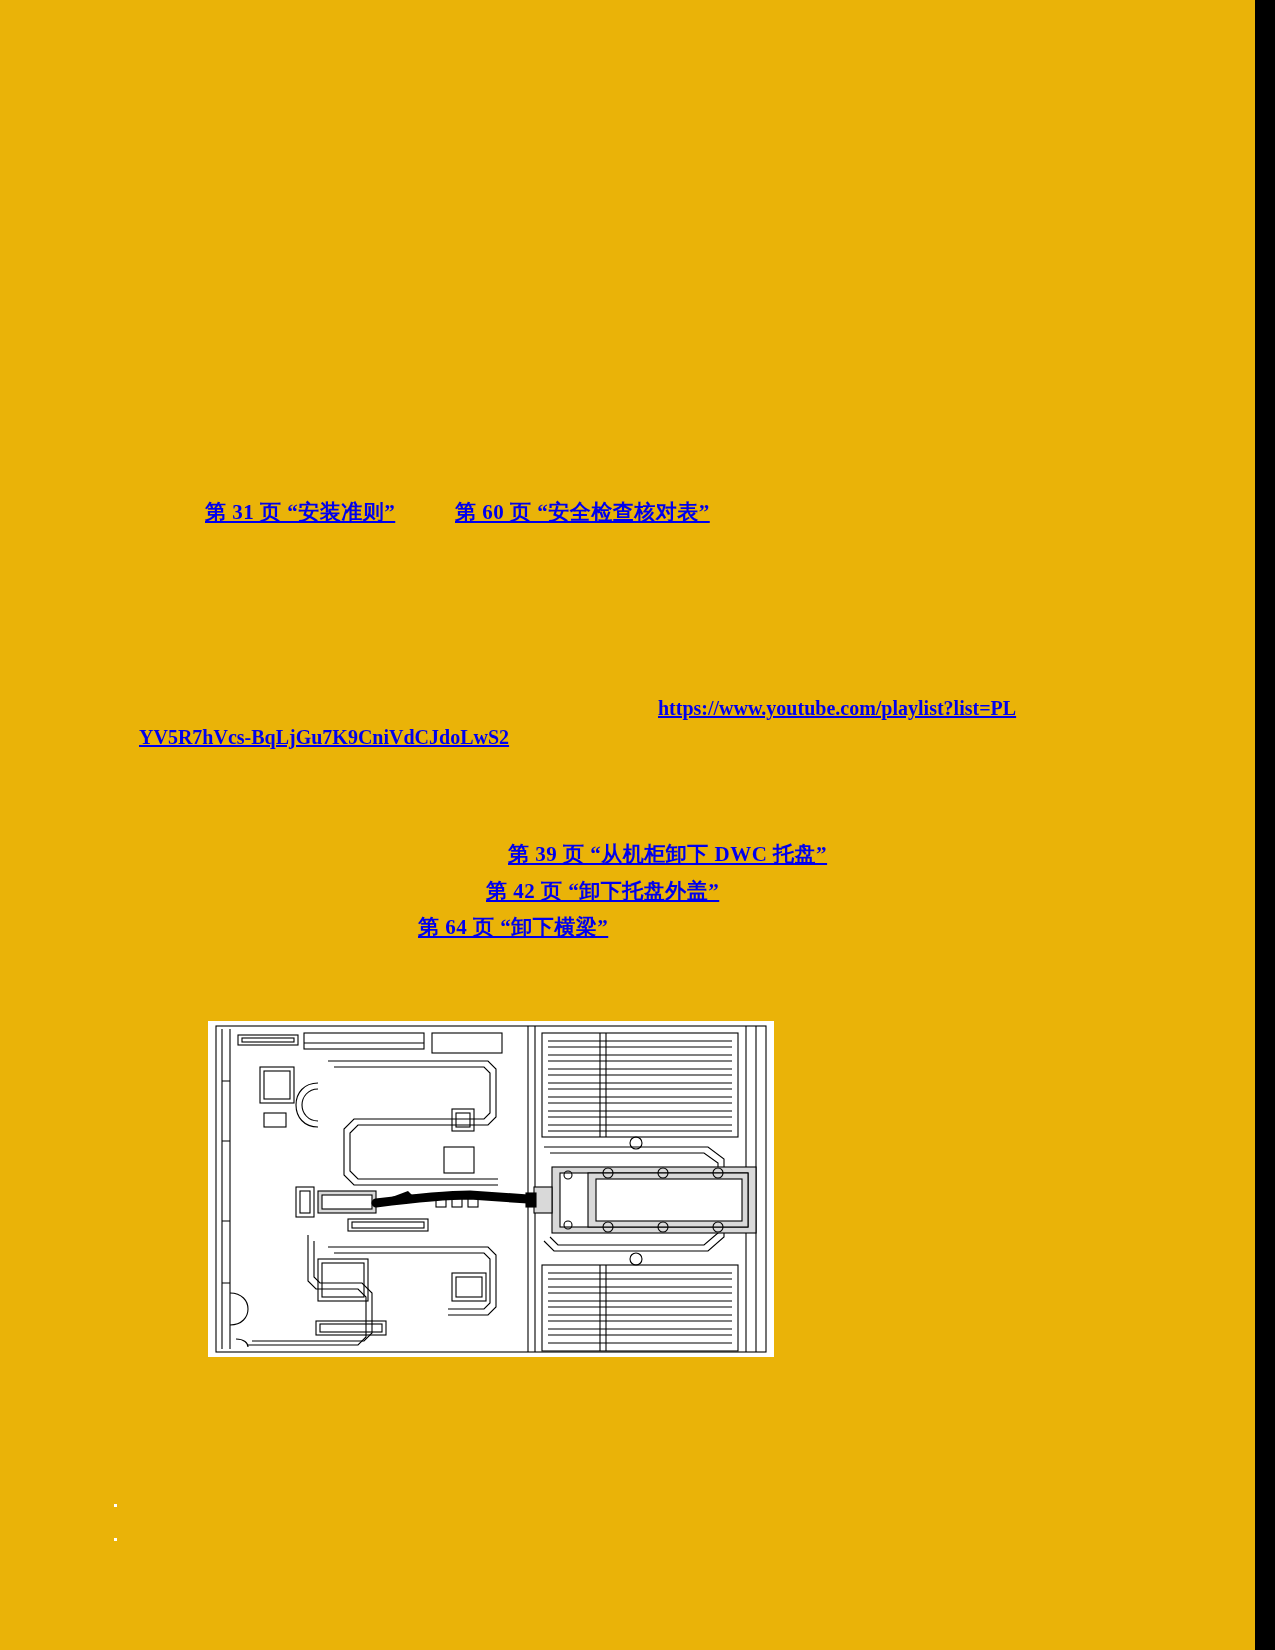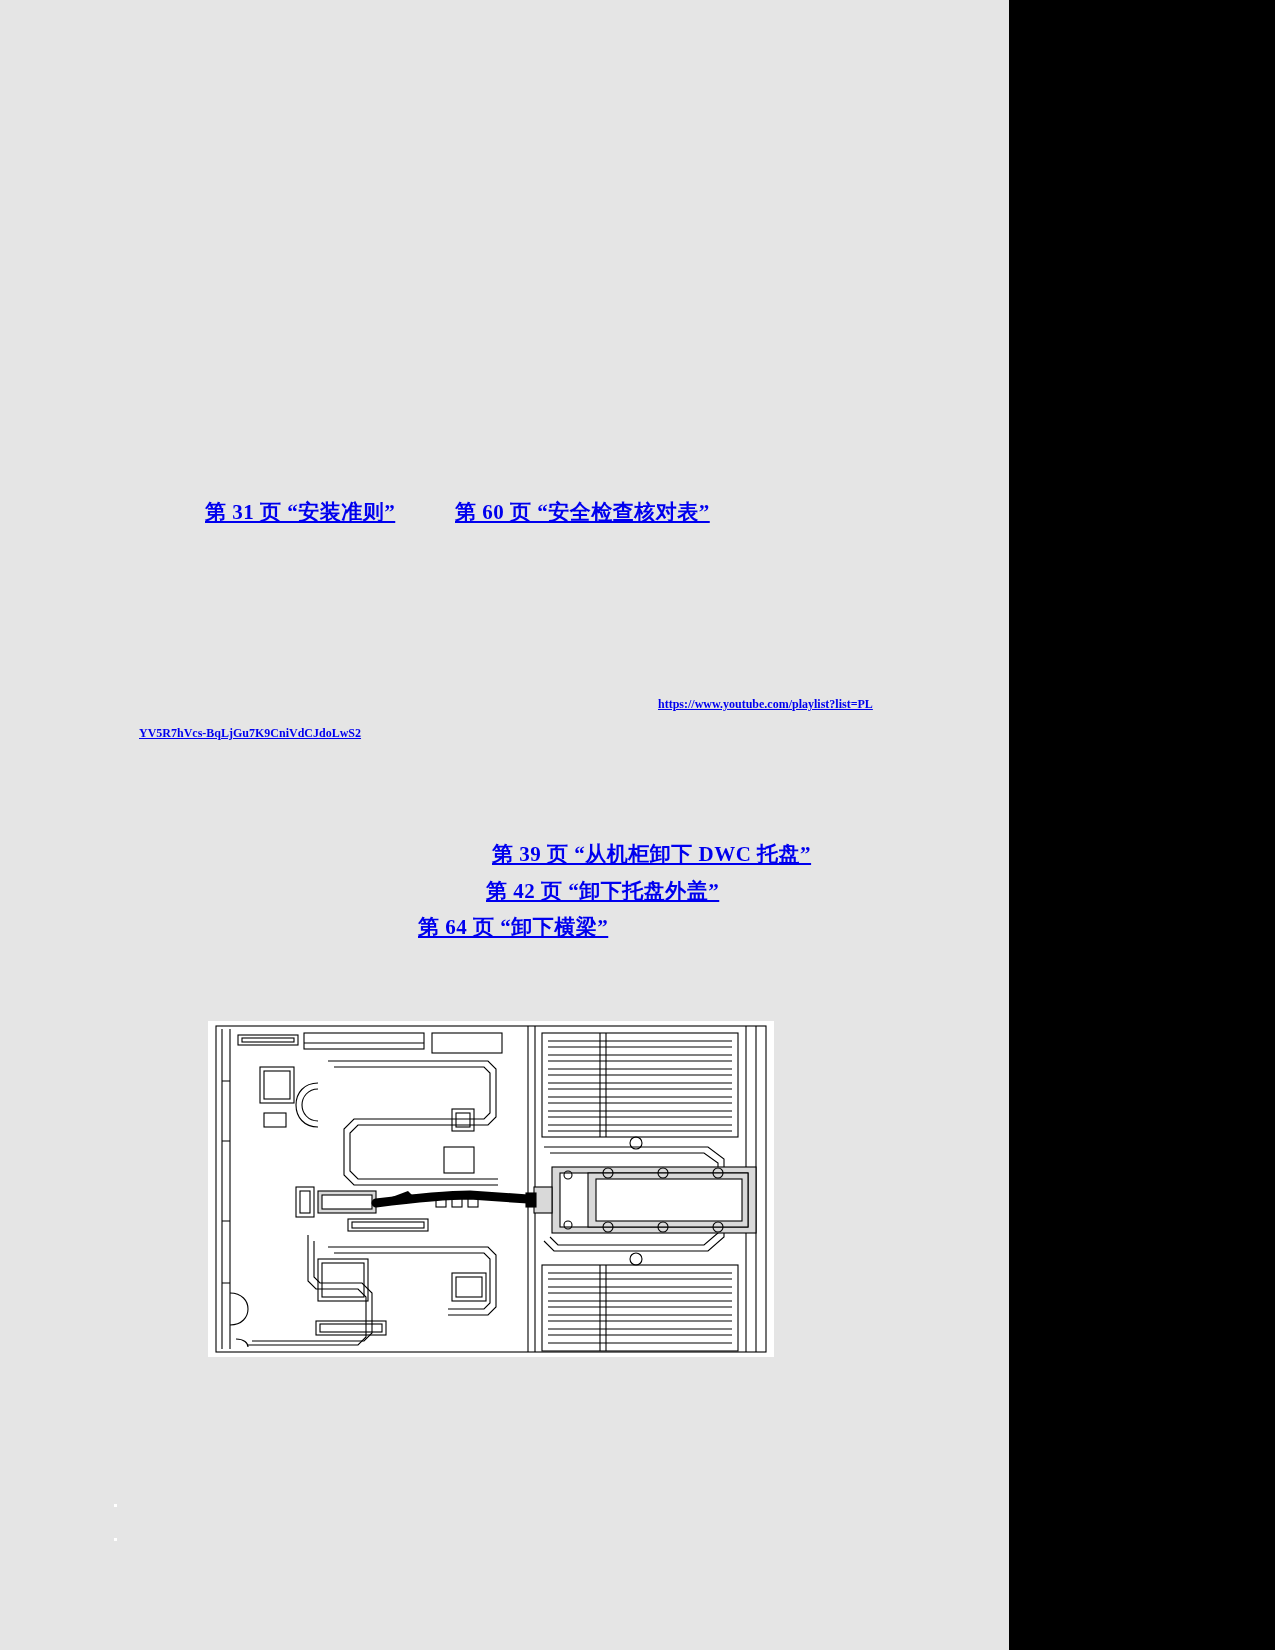--- a/index.html
+++ b/index.html
@@ -2,50 +2,50 @@
 <html><head>
 <meta charset="utf-8">
 <style>
   html, body {
     margin: 0;
     padding: 0;
     background: #000000;
   }
   .page {
     position: relative;
-    width: 1009px;
+    width: 1255px;
     height: 1650px;
-    background: #e5e5e5;
+    background: #eab308;
     overflow: hidden;
     font-family: "Liberation Serif", serif;
   }
   .link {
     position: absolute;
     color: #0000ee;
     font-weight: bold;
     font-family: "Liberation Serif", serif;
     white-space: nowrap;
   }
   .link-cn {
     font-size: 21px;
     letter-spacing: 0.5px;
   }
   .link-url {
-    font-size: 12px;
+    font-size: 20px;
     letter-spacing: 0px;
   }
 
   
   #ref-install-guideline { left: 205px; top: 498px; }
   #ref-safety-checklist  { left: 455px; top: 498px; }
 
   #ref-youtube-line1 { left: 658px; top: 697px; }
   #ref-youtube-line2 { left: 139px; top: 726px; }
 
-  #ref-remove-tray  { left: 492px; top: 840px; }
+  #ref-remove-tray  { left: 508px; top: 840px; }
   #ref-remove-cover { left: 458px; top: 877px; margin-left: 28px; }
   #ref-remove-beam  { left: 418px; top: 913px; }
 
   
   .figure {
     position: absolute;
     left: 208px;
     top: 1021px;
     width: 566px;
     height: 336px;

